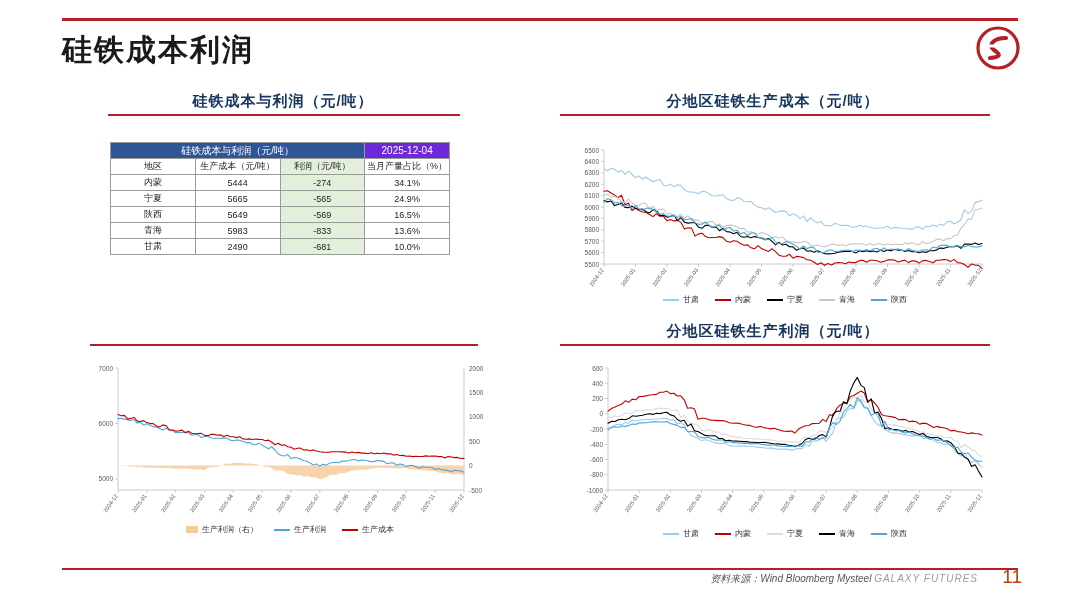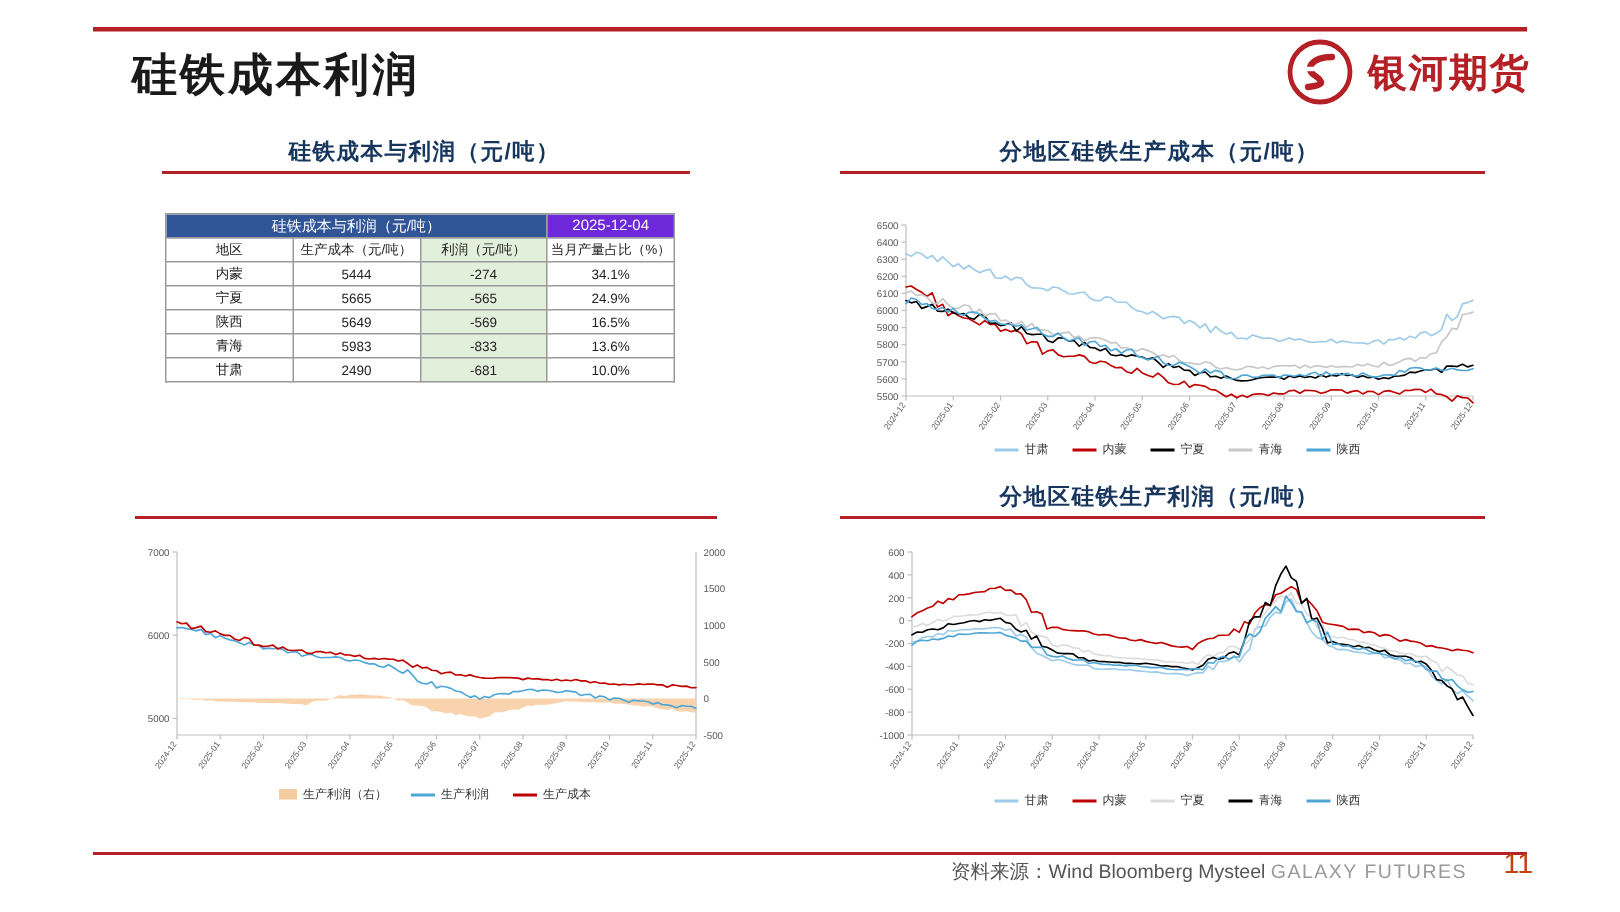--- a/index.html
+++ b/index.html
@@ -11,21 +11,21 @@
     overflow:hidden;
   }
   .slide{position:absolute;inset:0;}
 
   
   .top-rule{
     position:absolute;left:62px;top:18px;width:956px;height:3px;background:#b42025;
   }
   .page-title{
     position:absolute;left:62px;top:30px;
-    font-size:30px;font-weight:bold;color:#1a1a1a;letter-spacing:2px;margin-left:26px;
+    font-size:30px;font-weight:bold;color:#1a1a1a;letter-spacing:2px;
   }
   .logo{
     position:absolute;right:60px;top:26px;display:flex;align-items:center;gap:10px;
   }
   .logo-mark{width:44px;height:44px;position:relative;}
   .logo-text{font-size:26px;font-weight:bold;color:#b42025;letter-spacing:1px;}
 
   
   .sec-title{
     position:absolute;font-size:15px;font-weight:bold;color:#17365d;
@@ -60,21 +60,22 @@
     position:absolute;display:flex;gap:16px;align-items:center;
     font-size:8px;color:#333;justify-content:center;
   }
   .legend .item{display:flex;align-items:center;gap:4px;}
   .legend .swatch{width:16px;height:2px;display:inline-block;}
   .legend .swatch.box{height:7px;width:12px;}
 
   
   .foot-rule{position:absolute;left:62px;top:568px;width:956px;height:2px;background:#b42025;}
   .source{
-    position:absolute;right:102px;top:572px;font-size:13px;color:#555;
+    position:absolute;right:102px;top:572px;font-size:10px;color:#555;
+    font-style:italic;
   }
   .source .gf{color:#9a9a9a;letter-spacing:1px;}
   .pageno{
     position:absolute;right:58px;top:566px;font-size:19px;color:#c2410c;font-weight:normal;
   }
 </style>
 </head>
 <body>
 
 <div class="slide">
@@ -83,21 +84,20 @@
   <div class="page-title">硅铁成本利润</div>
 
   <div class="logo">
     <span class="logo-mark">
       <svg width="44" height="44" viewBox="0 0 44 44">
         <circle cx="22" cy="22" r="20" fill="none" stroke="#b42025" stroke-width="3.2"></circle>
         <path d="M30 12 C16 12, 12 20, 18 24 C24 28, 26 31, 14 32" fill="none" stroke="#b42025" stroke-width="4.2" stroke-linecap="round"></path>
         <path d="M8 20 L18 20" stroke="#ffffff" stroke-width="3"></path>
       </svg>
     </span>
-    <span class="logo-text">银河期货</span>
   </div>
 
   <div class="sec-title" style="left:68px;top:92px;width:430px;">硅铁成本与利润（元/吨）</div>
   <div class="sec-underline" style="left:108px;top:114px;width:352px;"></div>
 
   <div class="sec-title" style="left:548px;top:92px;width:450px;">分地区硅铁生产成本（元/吨）</div>
   <div class="sec-underline" style="left:560px;top:114px;width:430px;"></div>
 
   <div class="sec-underline" style="left:90px;top:344px;width:388px;"></div>
 

